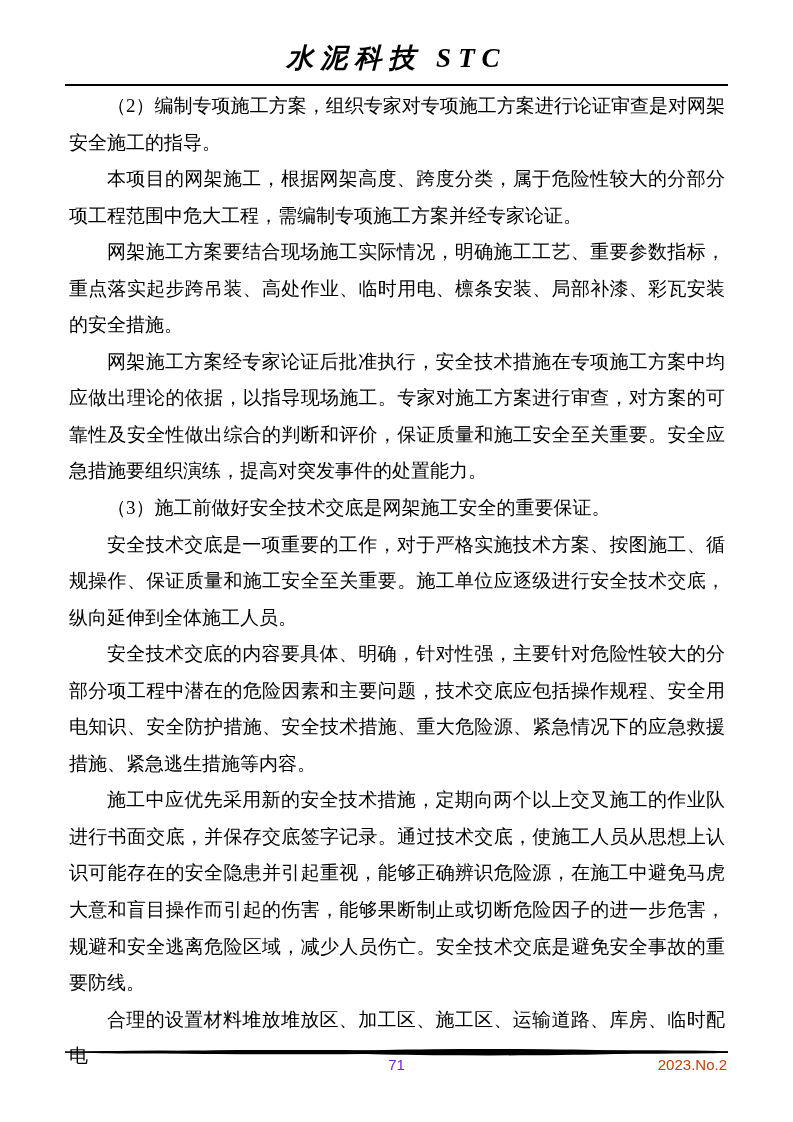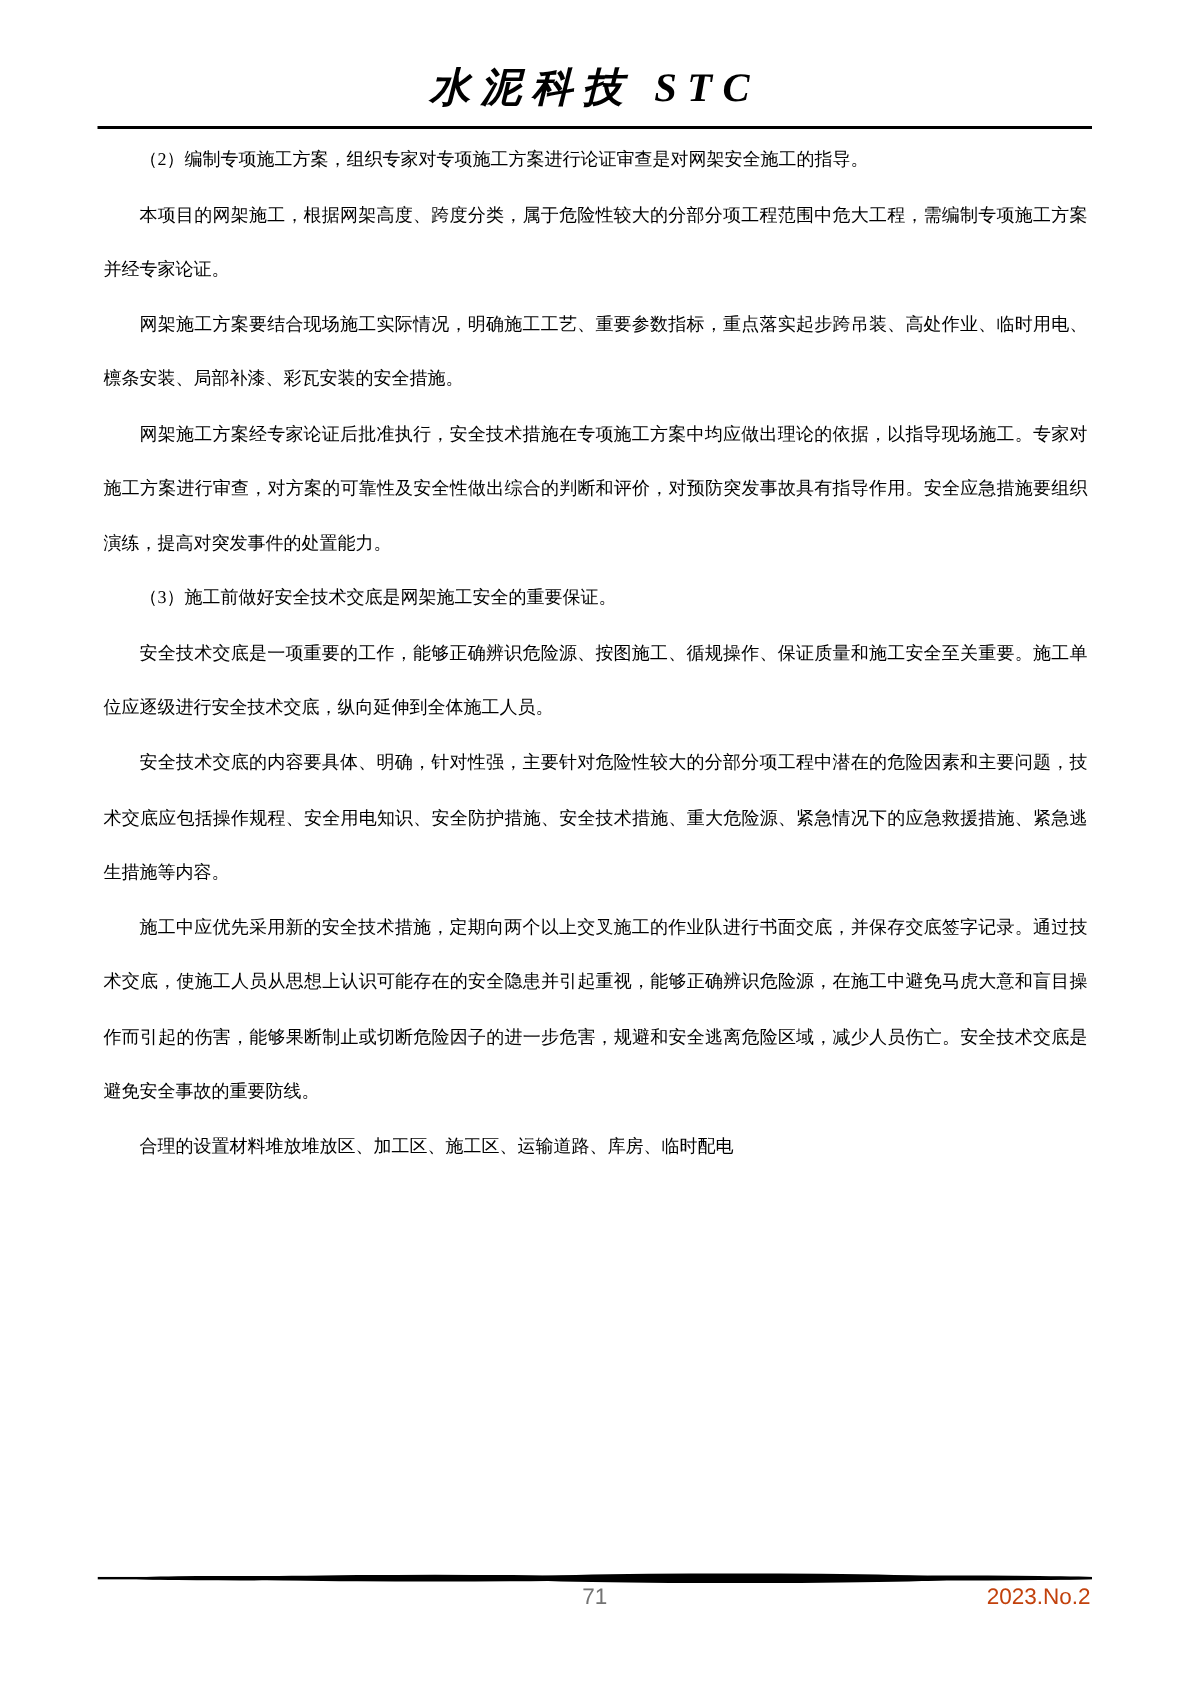--- a/index.html
+++ b/index.html
@@ -38,21 +38,21 @@
     width: 663px;
     height: 2px;
     background: #000000;
   }
   
   .article-body {
     position: absolute;
     top: 88px;
     left: 69px;
     width: 656px;
-    font-size: 12px;
+    font-size: 19px;
     line-height: 36.55px;
     text-align: justify;
     text-justify: inter-ideograph;
     word-break: break-all;
     color: #000000;
   }
   .para {
     margin: 0;
     padding: 0;
     text-indent: 2em;
@@ -67,21 +67,21 @@
     display: block;
   }
   .page-number {
     position: absolute;
     top: 1056px;
     left: 0;
     width: 100%;
     text-align: center;
     font-family: "Liberation Sans", sans-serif;
     font-size: 15px;
-    color: #737373;
+    color: #6d28d9;
   }
   .issue-label {
     position: absolute;
     top: 1056px;
     right: 66px;
     font-family: "Liberation Sans", sans-serif;
     font-size: 15px;
     color: #c2410c;
   }
 </style>
@@ -94,25 +94,25 @@
   <div class="header-rule"></div>
 
   <main class="article-body">
 
       <p class="para">（2）编制专项施工方案，组织专家对专项施工方案进行论证审查是对网架安全施工的指导。</p>
 
       <p class="para">本项目的网架施工，根据网架高度、跨度分类，属于危险性较大的分部分项工程范围中危大工程，需编制专项施工方案并经专家论证。</p>
 
       <p class="para">网架施工方案要结合现场施工实际情况，明确施工工艺、重要参数指标，重点落实起步跨吊装、高处作业、临时用电、檩条安装、局部补漆、彩瓦安装的安全措施。</p>
 
-      <p class="para">网架施工方案经专家论证后批准执行，安全技术措施在专项施工方案中均应做出理论的依据，以指导现场施工。专家对施工方案进行审查，对方案的可靠性及安全性做出综合的判断和评价，对预防突发事故具有指导作用。安全应急措施要组织演练，提高对突发事件的处置能力。</p>
+      <p class="para">网架施工方案经专家论证后批准执行，安全技术措施在专项施工方案中均应做出理论的依据，以指导现场施工。专家对施工方案进行审查，对方案的可靠性及安全性做出综合的判断和评价，保证质量和施工安全至关重要。安全应急措施要组织演练，提高对突发事件的处置能力。</p>
 
       <p class="para">（3）施工前做好安全技术交底是网架施工安全的重要保证。</p>
 
-      <p class="para">安全技术交底是一项重要的工作，能够正确辨识危险源、按图施工、循规操作、保证质量和施工安全至关重要。施工单位应逐级进行安全技术交底，纵向延伸到全体施工人员。</p>
+      <p class="para">安全技术交底是一项重要的工作，对于严格实施技术方案、按图施工、循规操作、保证质量和施工安全至关重要。施工单位应逐级进行安全技术交底，纵向延伸到全体施工人员。</p>
 
       <p class="para">安全技术交底的内容要具体、明确，针对性强，主要针对危险性较大的分部分项工程中潜在的危险因素和主要问题，技术交底应包括操作规程、安全用电知识、安全防护措施、安全技术措施、重大危险源、紧急情况下的应急救援措施、紧急逃生措施等内容。</p>
 
       <p class="para">施工中应优先采用新的安全技术措施，定期向两个以上交叉施工的作业队进行书面交底，并保存交底签字记录。通过技术交底，使施工人员从思想上认识可能存在的安全隐患并引起重视，能够正确辨识危险源，在施工中避免马虎大意和盲目操作而引起的伤害，能够果断制止或切断危险因子的进一步危害，规避和安全逃离危险区域，减少人员伤亡。安全技术交底是避免安全事故的重要防线。</p>
 
 
       <p class="para">合理的设置材料堆放堆放区、加工区、施工区、运输道路、库房、临时配电</p>
     </main>
 
   <svg class="footer-rule" viewBox="0 0 663 9" preserveAspectRatio="none" aria-hidden="true">

